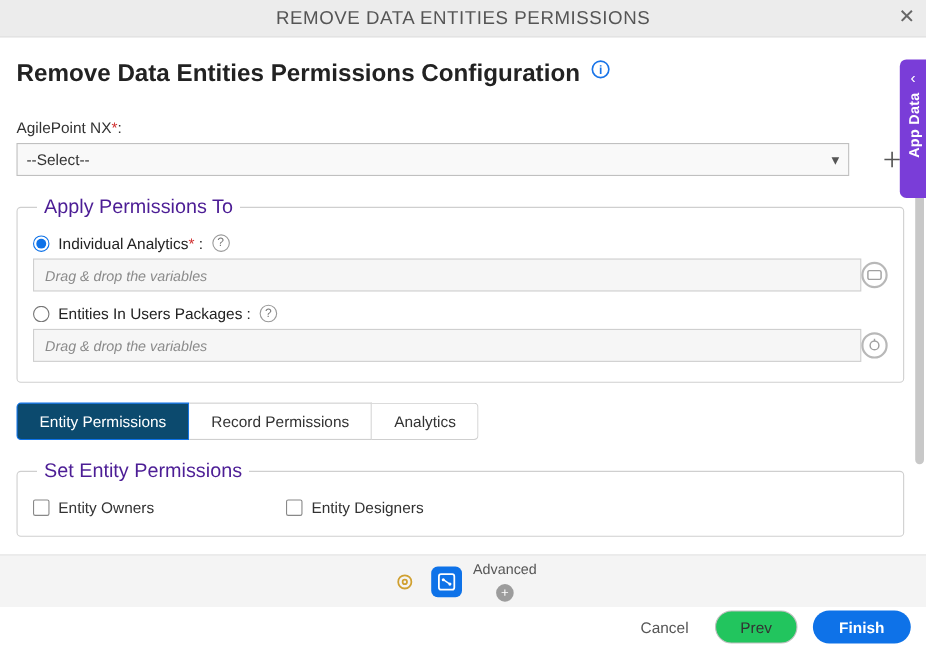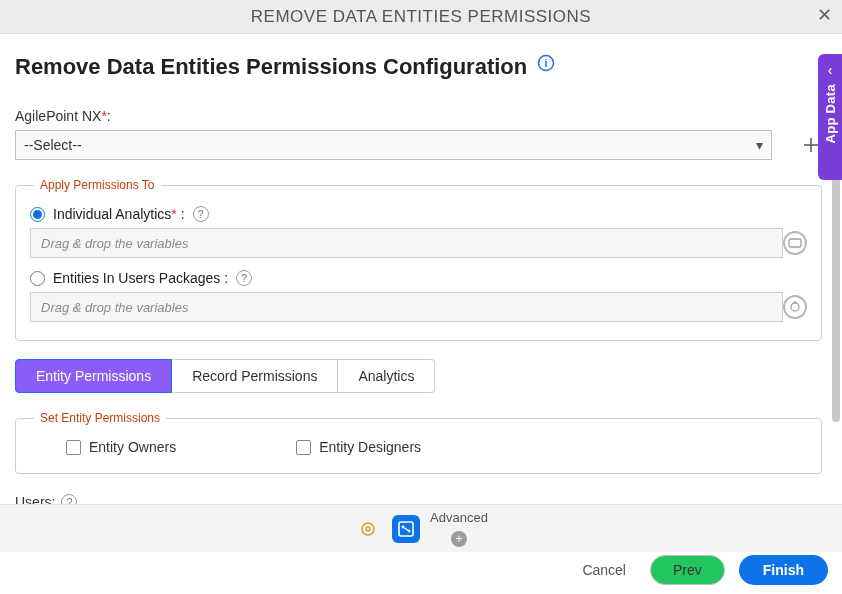--- a/index.html
+++ b/index.html
@@ -21,38 +21,38 @@
 
   .field-label { font-size: 14px; color: #333; margin-top: 28px; margin-bottom: 6px; }
   .req { color: #d03030; }
 
   .select-row { display: flex; align-items: center; gap: 28px; }
   .select-box { flex: 1; height: 30px; border: 1px solid #c0c0c0; background: #f9f9f9; color: #333; font-size: 14px; padding: 0 8px; display: flex; align-items: center; justify-content: space-between; }
   .select-box .caret { color: #555; }
   .plus-btn { width: 22px; height: 22px; display: flex; align-items: center; justify-content: center; color: #555; cursor: pointer; }
 
   fieldset { border: 1px solid #cfcfcf; border-radius: 4px; padding: 14px 14px 18px 14px; margin-top: 18px; position: relative; }
-  fieldset legend { padding: 0 6px; color: #c2410c; font-size: 12px; margin-left: 4px; }
+  fieldset legend { padding: 0 6px; color: #4c1d95; font-size: 18px; margin-left: 4px; }
 
   .radio-row { display: flex; align-items: center; gap: 8px; margin-bottom: 6px; }
   .radio-row label { font-size: 14px; color: #222; }
   .help-icon { display: inline-flex; width: 16px; height: 16px; border: 1px solid #9a9a9a; border-radius: 50%; align-items: center; justify-content: center; font-size: 11px; color: #7a7a7a; cursor: pointer; }
 
   .drop-row { display: flex; align-items: center; margin-bottom: 12px; }
   .drop-input { flex: 1; height: 30px; border: 1px solid #cfcfcf; background: #f6f6f6; padding: 0 10px; color: #8a8a8a; font-style: italic; font-size: 13px; display: flex; align-items: center; }
   .drop-icon-circle { width: 24px; height: 24px; border: 2px solid #b8b8b8; border-radius: 50%; display: flex; align-items: center; justify-content: center; color: #a0a0a0; }
 
   .tabs { display: flex; margin-top: 18px; }
   .tab { padding: 8px 20px; border: 1px solid #cfcfcf; font-size: 14px; cursor: pointer; background: #fff; color: #333; }
   .tab + .tab { border-left: none; }
-  .tab.active { background: #8b5cf6; color: #fff; border-color: #0e72e8; }
+  .tab.active { background: #0c4a6e; color: #fff; border-color: #0e72e8; }
   .tabs .tab:first-child { border-top-left-radius: 4px; border-bottom-left-radius: 4px; }
   .tabs .tab:last-child { border-top-right-radius: 4px; border-bottom-right-radius: 4px; }
 
-  .perm-row { display: flex; gap: 120px; margin-left: 36px; }
+  .perm-row { display: flex; gap: 120px; }
   .chk-item { display: flex; align-items: center; gap: 8px; font-size: 14px; color: #333; }
   .chk-box { width: 15px; height: 15px; border: 1.5px solid #888; border-radius: 2px; background: #fff; }
 
   .users-label { margin-top: 20px; font-size: 14px; color: #333; display: flex; align-items: center; gap: 6px; }
 
   .app-data-tab { position: absolute; right: 0; top: 54px; width: 24px; height: 126px; background: #7a3dd8; border-top-left-radius: 6px; border-bottom-left-radius: 6px; color: #fff; display: flex; flex-direction: column; align-items: center; justify-content: flex-start; padding-top: 8px; cursor: pointer; }
   .app-data-tab .chevron { font-size: 14px; margin-bottom: 6px; }
   .app-data-tab .vtext { writing-mode: vertical-rl; transform: rotate(180deg); font-size: 13px; font-weight: 600; letter-spacing: 0.3px; }
 
   .bottom-toolbar-wrap { position: absolute; left: 0; right: 0; bottom: 0; }

